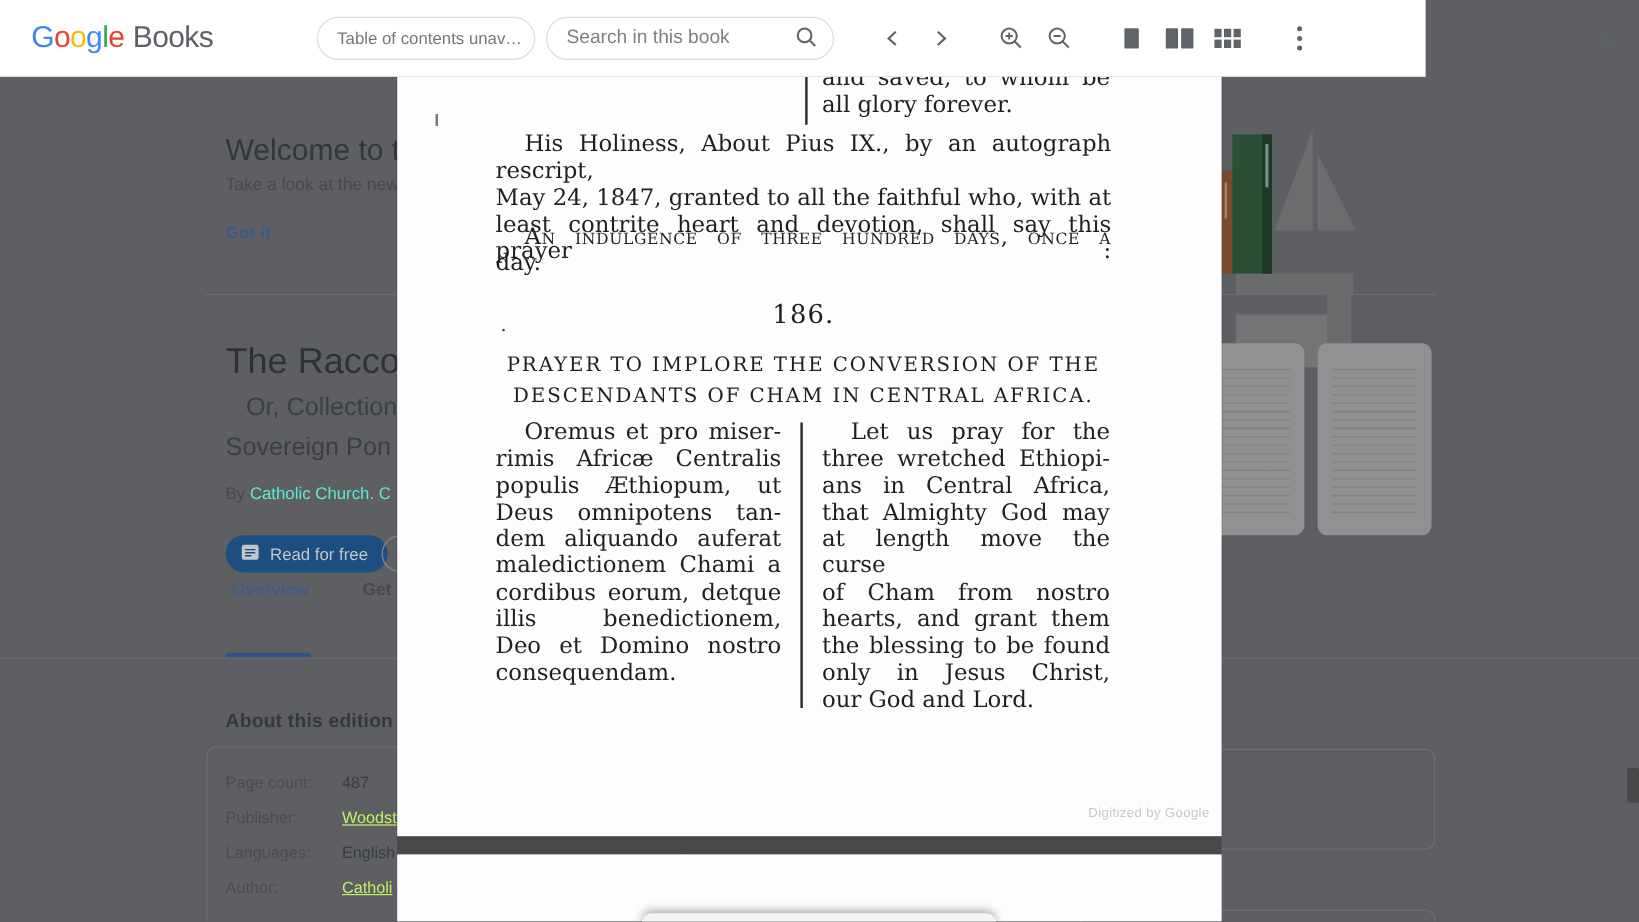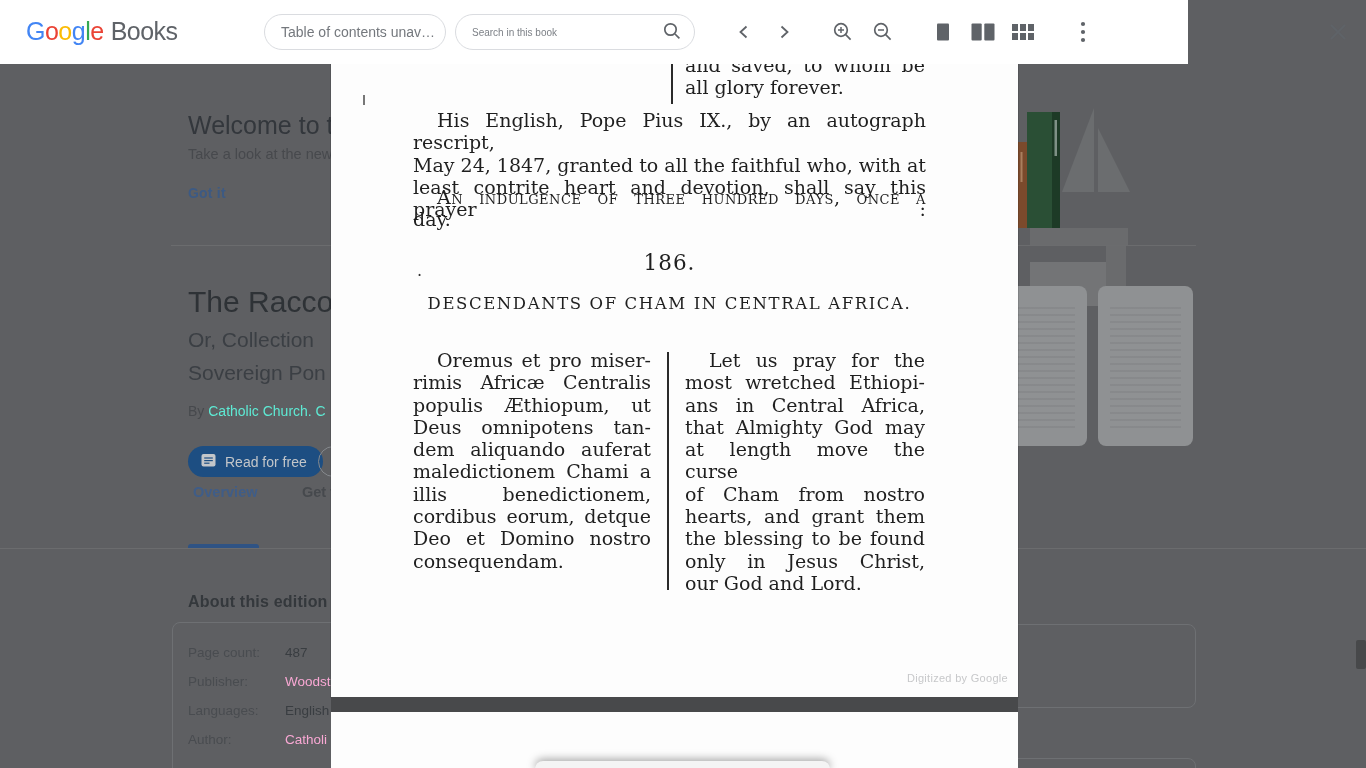--- a/index.html
+++ b/index.html
@@ -11,21 +11,21 @@
   .logo { position:absolute; left:26px; top:17px; font-size:25px; font-weight:500; letter-spacing:-0.5px; white-space:nowrap; }
   .logo .l0,.logo .l3 { color:#4285F4; }
   .logo .l1,.logo .l5 { color:#EA4335; }
   .logo .l2 { color:#FBBC05; }
   .logo .l4 { color:#34A853; }
   .logo .books { color:#5f6368; margin-left:7px; font-weight:400; }
   .pill { position:absolute; top:14px; height:36px; border:1px solid #dadce0; border-radius:18px;
           display:flex; align-items:center; background:#fff; color:#5f6368; font-size:14px; }
   #toc-pill { left:264px; width:182px; padding:0 16px; color:#74787d; white-space:nowrap; overflow:hidden; }
   #search-pill { left:455px; width:240px; padding:0 12px 0 16px; justify-content:space-between; }
-  #search-pill input { border:none; outline:none; font-size:10px; color:#3c4043; width:180px; font-family:"Liberation Sans",sans-serif; }
+  #search-pill input { border:none; outline:none; font-size:16px; color:#3c4043; width:180px; font-family:"Liberation Sans",sans-serif; }
   #search-pill input::placeholder { color:#7d8187; }
   .hicon { position:absolute; top:0; height:64px; display:flex; align-items:center; justify-content:center; width:36px; cursor:pointer; }
   .hicon svg { display:block; }
 
   
   #bg { position:absolute; left:0; top:64px; width:1366px; height:704px; background:#5e5f62; z-index:1; }
   .dim-h1 { position:absolute; left:188px; top:47px; font-size:25px; color:#33373c; font-weight:500; white-space:nowrap; }
   .dim-sub { position:absolute; left:188px; top:82px; font-size:14.5px; color:#47494d; white-space:nowrap; }
   .gotit { position:absolute; left:188px; top:121px; font-size:14px; font-weight:700; color:#3c5a84; letter-spacing:0.2px; cursor:pointer; }
   .divider { position:absolute; height:1px; background:#6b6c6e; }
@@ -42,21 +42,21 @@
   .tab { position:absolute; top:420px; font-size:14.5px; font-weight:700; white-space:nowrap; cursor:pointer; }
   #tab-overview { left:193px; color:#3f5d88; }
   #tab-get { left:302px; color:#46494d; }
   .tab-ind { position:absolute; left:188px; top:480px; width:71px; height:4px; background:#2f5384; border-radius:3px 3px 0 0; }
   .about-h { position:absolute; left:188px; top:529px; font-size:16px; font-weight:700; color:#34383c; letter-spacing:0.2px; }
   .card { position:absolute; border:1px solid #6e7073; border-radius:8px; }
   #about-card { left:172px; top:558px; width:400px; height:240px; }
   .meta-row { position:absolute; left:188px; font-size:13.5px; white-space:nowrap; }
   .meta-row .lab { display:inline-block; width:97px; color:#494c50; }
   .meta-row .val { color:#393d41;text-align:right; }
-  .meta-row .val.link { color:#f9a8d4; cursor:pointer; }
+  .meta-row .val.link { color:#bef264; cursor:pointer;text-decoration:underline; }
 
   
   #illu { position:absolute; left:1018px; top:36px; width:116px; height:212px; }
   .thumb { position:absolute; top:222px; height:160px; background:#8f9193; border-radius:8px; overflow:hidden; cursor:pointer; }
   #thumb1 { left:1000px; width:87px; }
   #thumb2 { left:1098px; width:95px; }
   .thumb .tx { position:absolute; left:12px; right:12px; top:18px; bottom:14px;
       background:repeating-linear-gradient(#8f9193 0px,#8f9193 3px,#7c7d80 4px,#8f9193 5px,#8f9193 7px); opacity:.8; }
   #right-card { left:900px; top:560px; width:296px; height:84px; }
   #bottom-card { left:900px; top:694px; width:296px; height:60px; }
@@ -196,21 +196,21 @@
       <rect x="2.5" y="52" width="2" height="30" fill="#a97f5e"></rect>
       <rect x="9" y="12" width="33" height="116" fill="#2a4f35"></rect>
       <rect x="34" y="12" width="8" height="116" fill="#1d3a26"></rect>
       <rect x="36.5" y="20" width="2.5" height="36" fill="#7e9186"></rect>
     </svg>
   </div>
 
   <div class="divider" id="divider1"></div>
 
   <div class="book-title">The Racco</div>
-  <div class="book-sub" style="top:264px;">Or, Collection</div>
+  <div class="book-sub" style="top:264px;margin-left:17px;">Or, Collection</div>
   <div class="book-sub" style="top:297px;">Sovereign Pon</div>
   <div class="byline">
     <span>By </span><span class="dim-link">Catholic Church. C</span>
   </div>
 
   <div class="read-btn">
     <span>
       <svg width="17" height="17" viewBox="0 0 17 17">
           <rect x="1.5" y="2" width="14" height="12.5" rx="2" fill="#c3c6c9"></rect>
           <g stroke="#1d4e82" stroke-width="1.2">
@@ -260,55 +260,56 @@
 
   <div id="frag-bar"></div>
   <div id="scan-tick"></div>
 
   <div id="frag">
     <div class="jl">and saved, to whom be</div>
     <div class="ll">all glory forever.</div>
   </div>
 
   <div id="para1">
-    <div class="jl ind">His English, Pope Pius IX., by an autograph rescript,</div>
+    <div class="jl ind">His Holiness, About Pius IX., by an autograph rescript,</div>
     <div class="jl">May 24, 1847, granted to all the faithful who, with at</div>
     <div class="jl">least contrite heart and devotion, shall say this prayer :</div>
   </div>
 
   <div id="indulg">
     <div class="jl ind smallcaps">An indulgence of three hundred days, once a</div>
     <div class="ll">day.</div>
   </div>
 
   <div id="stray-dot">.</div>
   <div id="num">186.</div>
 
   <div id="ptitle">
+    <div>PRAYER TO IMPLORE THE CONVERSION OF THE</div>
     <div>DESCENDANTS OF CHAM IN CENTRAL AFRICA.</div>
   </div>
 
   <div id="col-bar"></div>
 
   <div id="col-left">
     <div class="jl ind">Oremus et pro miser-</div>
     <div class="jl">rimis Africæ Centralis</div>
     <div class="jl">populis Æthiopum, ut</div>
     <div class="jl">Deus omnipotens tan-</div>
     <div class="jl">dem aliquando auferat</div>
     <div class="jl">maledictionem Chami a</div>
+    <div class="jl">cordibus eorum, detque</div>
     <div class="jl">illis benedictionem,</div>
-    <div class="jl">cordibus eorum, detque</div>
     <div class="jl">Deo et Domino nostro</div>
     <div class="ll">consequendam.</div>
   </div>
 
   <div id="col-right">
     <div class="jl ind">Let us pray for the</div>
-    <div class="jl">most wretched Ethiopi-</div>
+    <div class="jl">three wretched Ethiopi-</div>
     <div class="jl">ans in Central Africa,</div>
     <div class="jl">that Almighty God may</div>
     <div class="jl">at length move the curse</div>
     <div class="jl">of Cham from nostro</div>
     <div class="jl">hearts, and grant them</div>
     <div class="jl">the blessing to be found</div>
     <div class="jl">only in Jesus Christ,</div>
     <div class="ll">our God and Lord.</div>
   </div>
 

